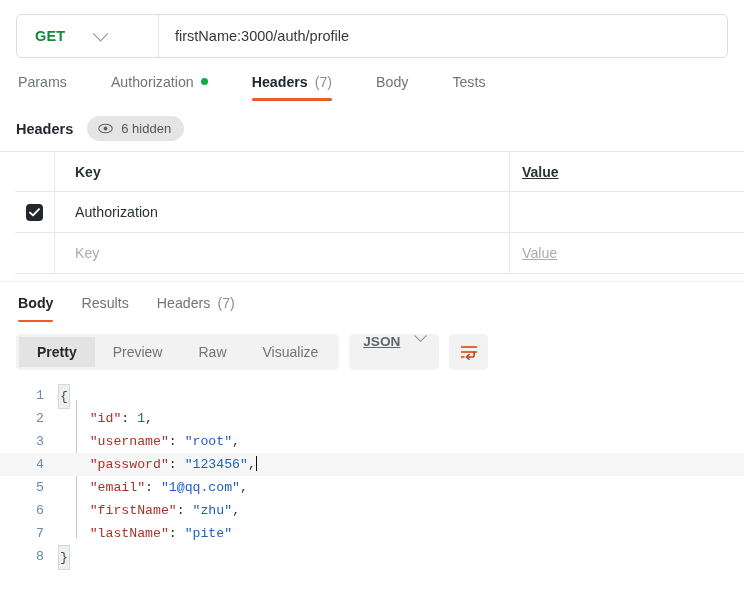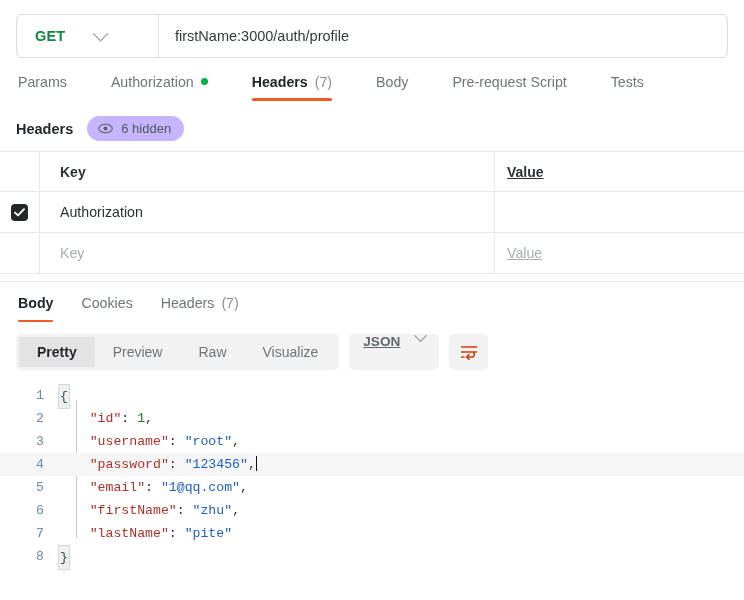--- a/index.html
+++ b/index.html
@@ -72,29 +72,29 @@
   }
 
   
   .hdr-label-row {
     display: flex; align-items: center; gap: 14px;
     padding: 14px 16px 10px 16px;
   }
   .hdr-label { font-size: 14.5px; font-weight: bold; color: #22282d; }
   .hidden-pill {
     display: inline-flex; align-items: center; gap: 8px;
-    background: #c4b5fd; border-radius: 14px;
+    background: #e5e5e5; border-radius: 14px;
     padding: 5px 13px 5px 11px;
     font-size: 13px; color: #51585e; cursor: pointer;
   }
   .eye { display: block; }
 
   
   .tbl { width: 100%; border-top: 1px solid #e8e8e8; }
-  .trow { display: flex; height: 41px; border-bottom: 1px solid #e8e8e8; }
+  .trow { display: flex; height: 41px; border-bottom: 1px solid #e8e8e8; margin-left: 15px; }
   .trow.head { height: 40px; }
   .cell-check {
     width: 40px; min-width: 40px;
     border-right: 1px solid #e8e8e8;
     display: flex; align-items: center; justify-content: center;
   }
   .cell-key {
     width: 455px; min-width: 455px;
     border-right: 1px solid #e8e8e8;
     display: flex; align-items: center;
@@ -223,23 +223,20 @@
     <div class="tab">
       <span>Authorization</span>
       <span class="dot-green"></span>
     </div>
     <div class="tab active">
       <span>Headers</span>
       <span class="count">(7)</span>
     </div>
     <div class="tab">
       <span>Body</span>
-    </div>
-    <div class="tab">
-      <span>Pre-request Script</span>
     </div>
     <div class="tab">
       <span>Tests</span>
     </div>
   </div>
 
   <div class="hdr-label-row">
     <span class="hdr-label">Headers</span>
     <span class="hidden-pill">
       <svg class="eye" width="15" height="11" viewBox="0 0 16 11">
@@ -273,21 +270,21 @@
     </div>
   </div>
 
   <div class="splitter"></div>
 
   <div class="resp-tabs">
     <div class="tab active">
       <span>Body</span>
     </div>
     <div class="tab">
-      <span>Cookies</span>
+      <span>Results</span>
     </div>
     <div class="tab">
       <span>Headers</span>
       <span class="count">(7)</span>
     </div>
   </div>
 
   <div class="fmt-bar">
     <div class="seg-group">
       <div class="seg active">

